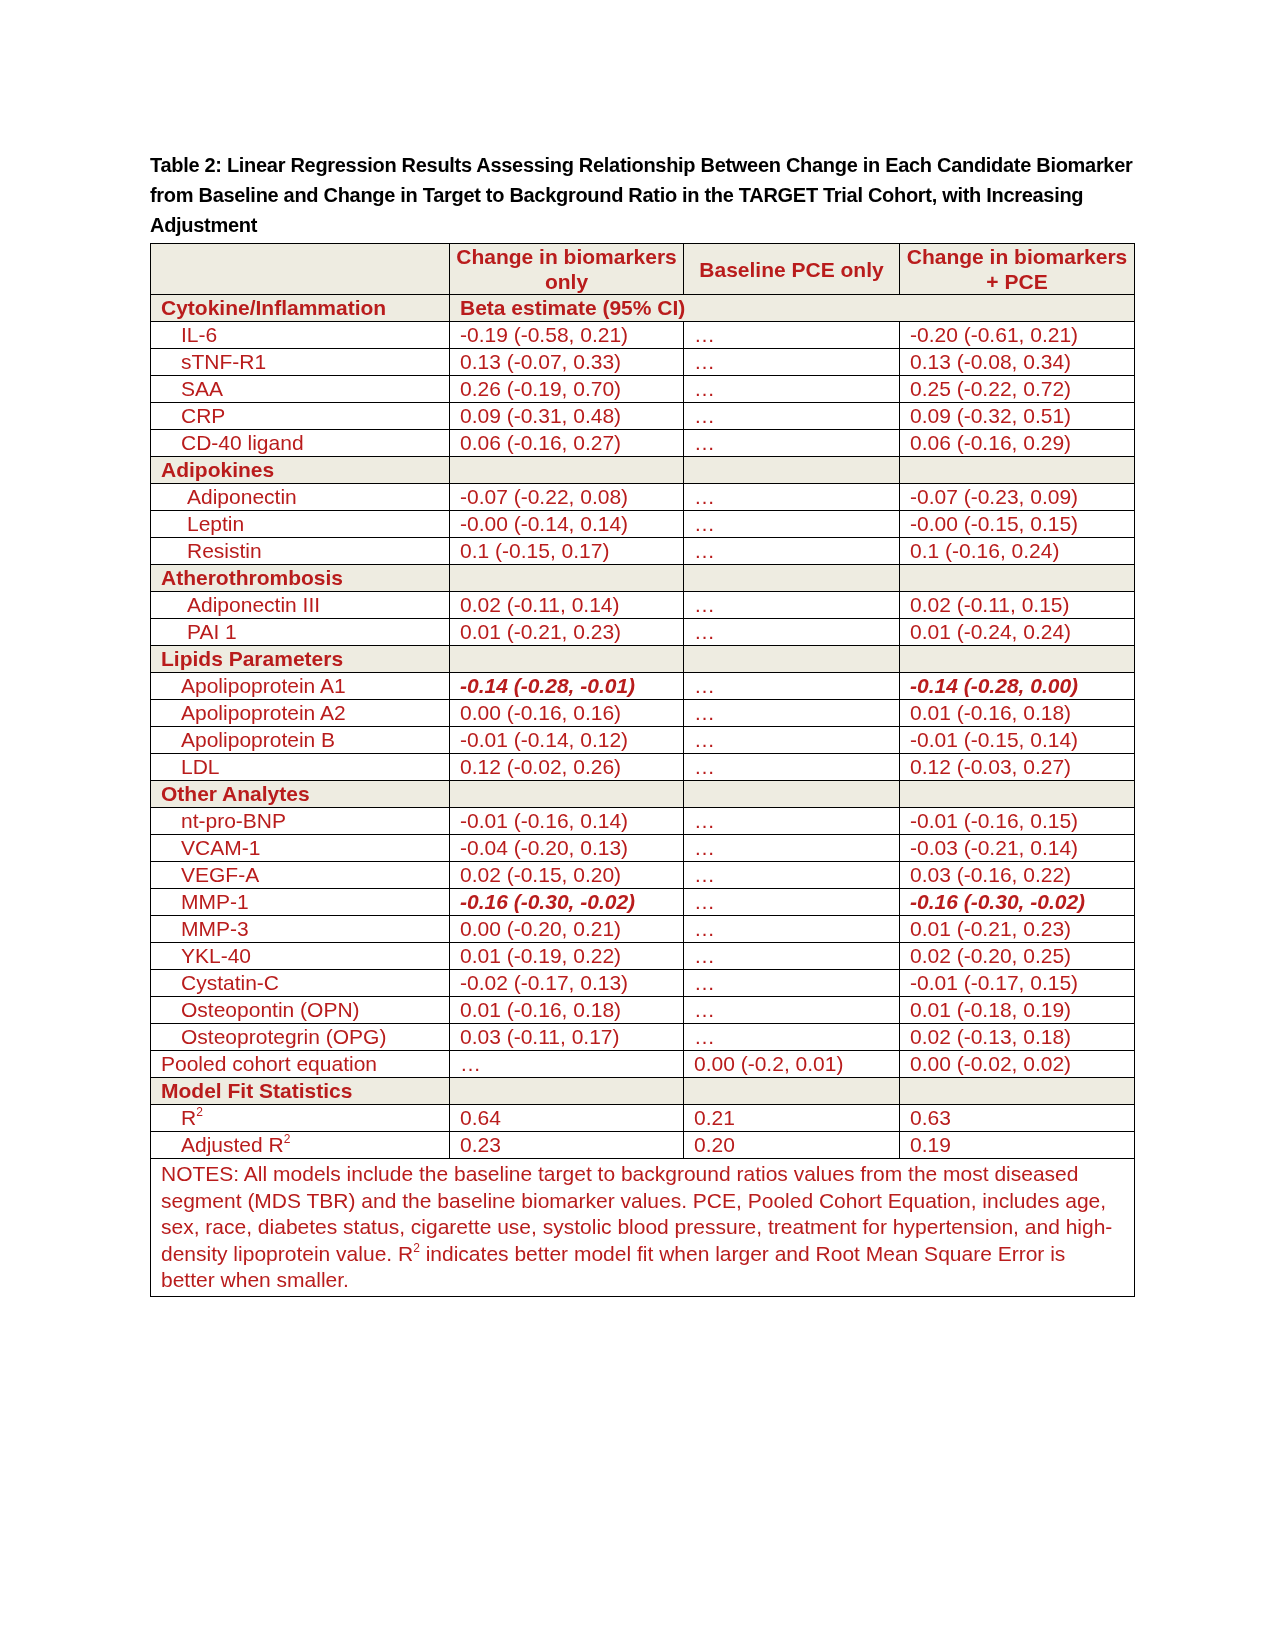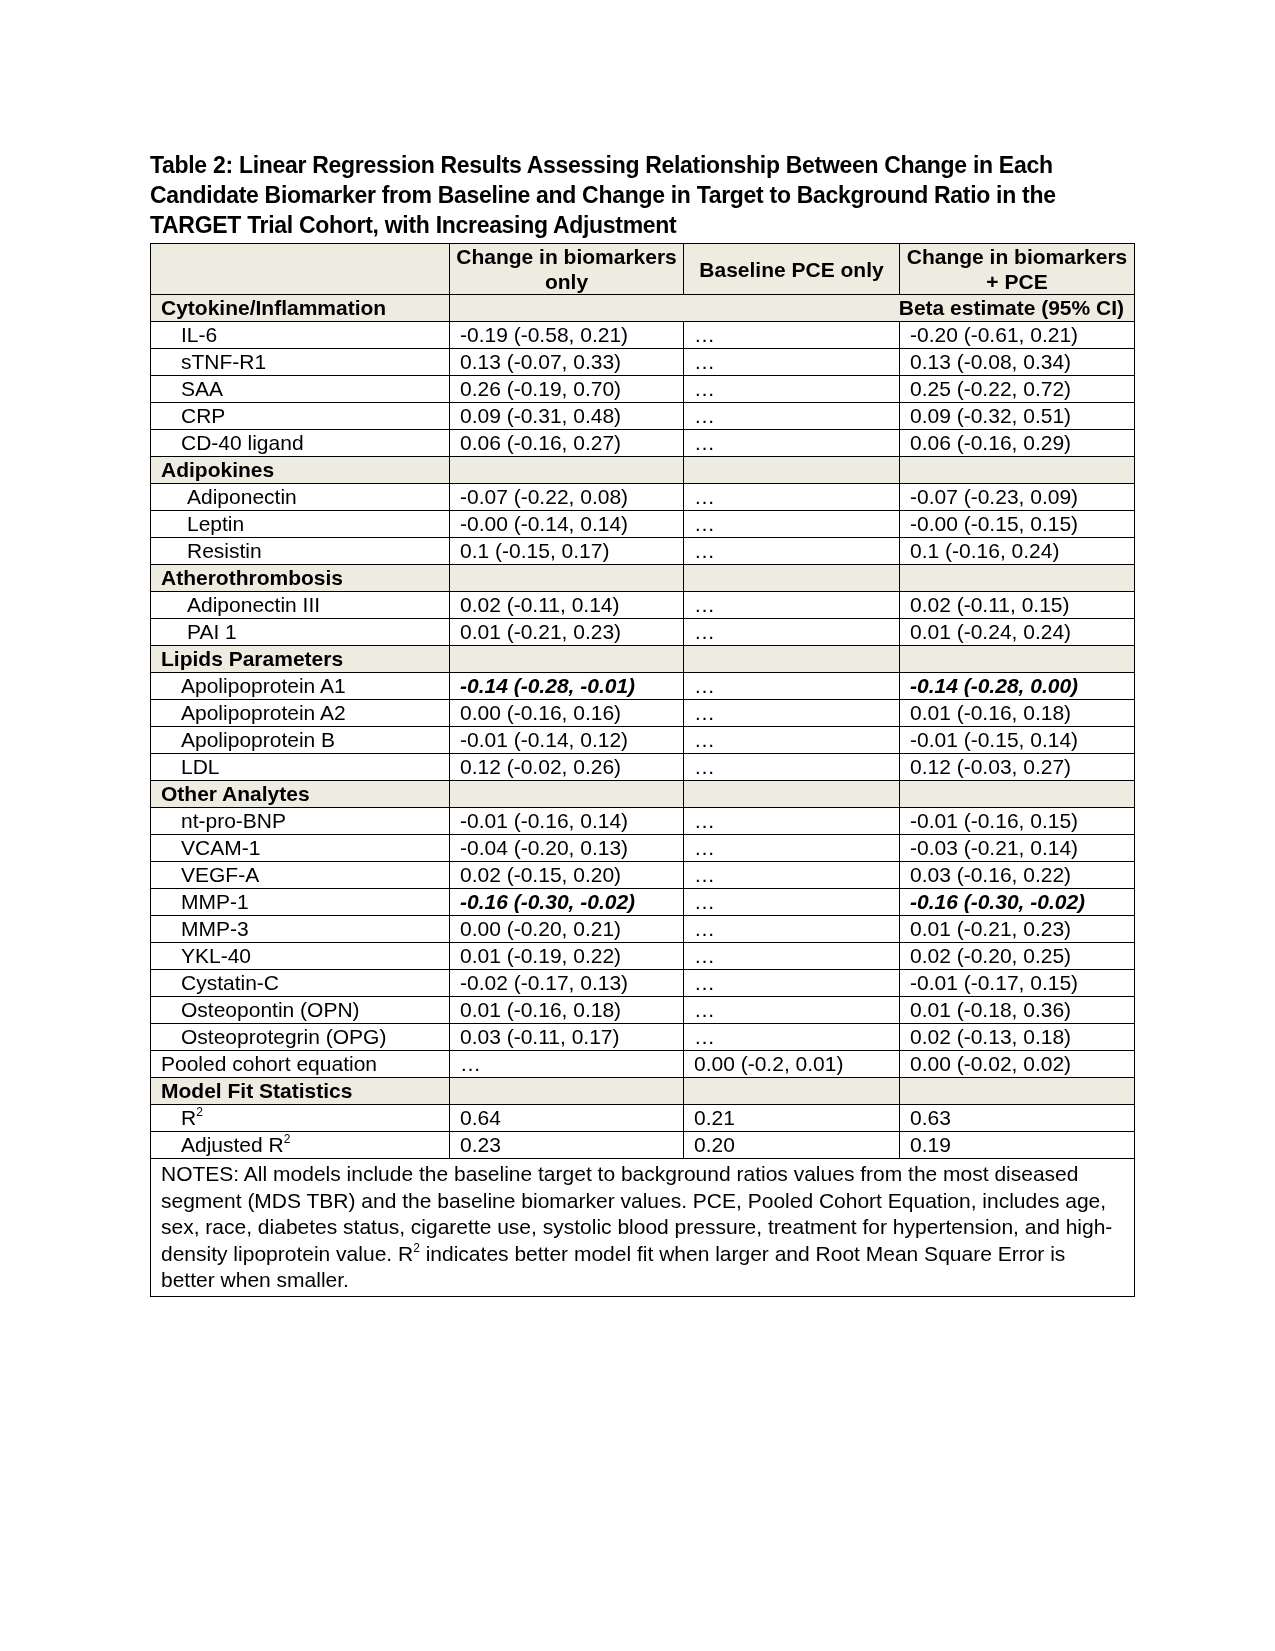--- a/index.html
+++ b/index.html
@@ -1,34 +1,34 @@
 <!DOCTYPE html>
 <html><head>
 <meta charset="utf-8">
 <style>
   html, body { margin: 0; padding: 0; background: #ffffff; }
   body { width: 1275px; height: 1651px; position: relative; overflow: hidden; color: #000; }
   .title {
     position: absolute; left: 150px; top: 150px; width: 990px;
     font-family: "Liberation Sans", sans-serif; font-weight: bold;
-    font-size: 23px; line-height: 30px; letter-spacing: -0.3px; color: #000;
+    font-size: 20px; line-height: 30px; letter-spacing: -0.3px; color: #000;
   }
   table.tbl {
     position: absolute; left: 150px; top: 243px; width: 984px;
     border-collapse: collapse; table-layout: fixed;
-    font-family: "Liberation Sans", sans-serif; font-size: 21px; color: #000000;
+    font-family: "Liberation Sans", sans-serif; font-size: 21px; color: #b91c1c;
   }
   table.tbl td, table.tbl th {
     border: 1.3px solid #000; padding: 0 10px; height: 26px; line-height: 26px;
     white-space: nowrap; overflow: hidden; vertical-align: bottom; font-weight: normal; text-align: left;
   }
   table.tbl tr.head th { background: #EEECE1; font-weight: bold; text-align: center; line-height: 25px; height: 50px; vertical-align: middle; white-space: normal; padding: 0 4px; }
   table.tbl tr.group td { background: #EEECE1; }
   table.tbl tr.group td.label { font-weight: bold; margin-top: 36px; }
-  table.tbl tr.group td.span { font-weight: bold; text-align: right; }
+  table.tbl tr.group td.span { font-weight: bold; text-align: left; }
   td.ind1 { padding-left: 30px !important; }
   td.ind2 { padding-left: 36px !important; }
   td.ind0 { padding-left: 10px; }
   td.bold { font-weight: bold !important; font-style: italic; }
   .notes { white-space: normal !important; line-height: 26.5px !important; padding: 2px 10px 2px 10px !important; vertical-align: top !important; }
   sup { font-size: 12px; line-height: 0; vertical-align: 9px; }
   col.c1 { width: 299px; } col.c2 { width: 234px; } col.c3 { width: 216px; } col.c4 { width: 235px; }
 </style>
 </head>
 <body>
@@ -202,21 +202,21 @@
       <tr>
         <td class="ind1">Cystatin-C</td>
         <td class="val">-0.02 (-0.17, 0.13)</td>
         <td class="val">…</td>
         <td class="val">-0.01 (-0.17, 0.15)</td>
       </tr>
       <tr>
         <td class="ind1">Osteopontin (OPN)</td>
         <td class="val">0.01 (-0.16, 0.18)</td>
         <td class="val">…</td>
-        <td class="val">0.01 (-0.18, 0.36)</td>
+        <td class="val">0.01 (-0.18, 0.19)</td>
       </tr>
       <tr>
         <td class="ind1">Osteoprotegrin (OPG)</td>
         <td class="val">0.03 (-0.11, 0.17)</td>
         <td class="val">…</td>
         <td class="val">0.02 (-0.13, 0.18)</td>
       </tr>
       <tr>
         <td class="ind0">Pooled cohort equation</td>
         <td>…</td>

